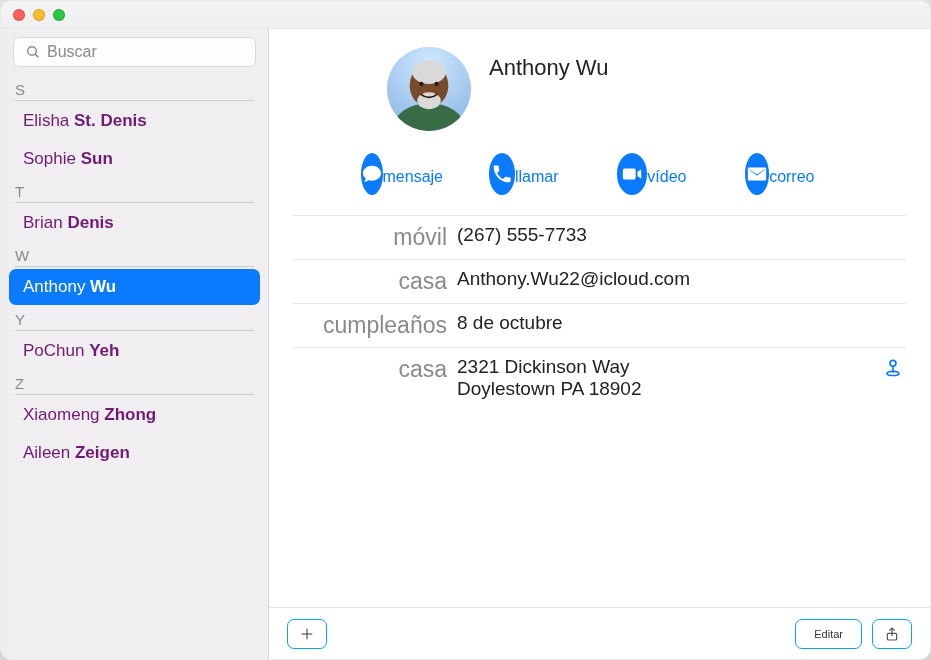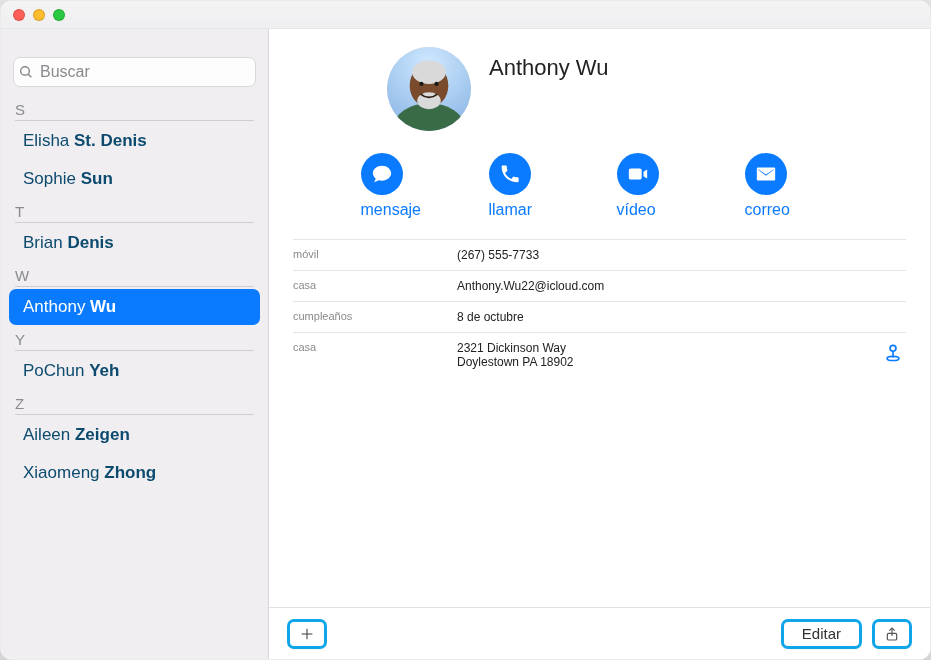--- a/index.html
+++ b/index.html
@@ -60,22 +60,21 @@
   .search-wrap {
     padding: 4px 12px 8px 12px;
   }
   .search {
     display: flex;
     align-items: center;
     height: 30px;
     background: #fdfdfd;
     border: 1px solid #d9d8da;
     border-radius: 7px;
-    padding: 0 4px;
-    margin-top: 20px;
+    padding: 0 11px;
   }
   .search svg { flex-shrink:0; }
   .search input {
     border: none; outline: none; background: transparent;
     font-size: 16px;
     width: 100%;
     margin-left: 6px;
     color: #333;
   }
   .search input::placeholder { color: #8a8a8e; }
@@ -90,21 +89,21 @@
     font-size: 15px;
     color: #8a8a8e;
     border-bottom: 1px solid #cfcdd1;
     padding-bottom: 2px;
   }
   .contact-row {
     padding: 8px 14px;
     margin: 2px 8px;
     border-radius: 7px;
     font-size: 17px;
-    color: #0c4a6e;
+    color: #701a75;
     cursor: default;
   }
   .contact-row.selected {
     background: #0a7bff;
     color: #fff;
   }
   .contact-row .last { font-weight: 600; }
 
   
   .detail {
@@ -141,21 +140,22 @@
 
   .actions {
     display: flex;
     justify-content: center;
     gap: 58px;
     margin-top: 22px;
     margin-bottom: 20px;
   }
   .action {
     display: flex;
-    flex-direction: column;
+    flex-direction: row;
+    align-items: center;
     width: 70px;
     cursor: pointer;
   }
   .action-circle {
     width: 42px; height: 42px; border-radius: 50%;
     background: #0a7bff;
     display: flex; align-items: center; justify-content: center;
   }
   .action-circle svg { fill: #fff; width: 22px; height: 22px; }
   .action-label {
@@ -169,27 +169,28 @@
   }
   .field-row {
     display: flex;
     align-items: flex-start;
     border-top: 1px solid #e5e4e6;
     padding: 8px 0;
   }
   .field-row:first-child { border-top: 1px solid #e5e4e6; }
   .field-label {
     width: 164px;
+    text-align: right;
     padding-right: 10px;
     color: #8a8a8e;
-    font-size: 11px;
+    font-size: 23px;
     flex-shrink: 0;
   }
   .field-value {
-    font-size: 12px;
+    font-size: 19px;
     color: #222;
     flex: 1;
     white-space: pre-line;
     padding-right: 40px;
   }
   .ft-icons { display:flex; gap:14px; }
   .ft-icons svg { fill:#0a7bff; width:22px; height:22px; }
   .map-pin {
     position: relative;
     top: 2px;
@@ -200,27 +201,27 @@
   .bottom-bar {
     height: 52px;
     border-top: 1px solid #e2e1e3;
     display: flex;
     align-items: center;
     padding: 0 18px;
     background: #fff;
   }
   .btn {
     height: 30px;
-    border: 3px solid #0ea5e9;
+    border: 1px solid #0ea5e9;
     border-radius: 7px;
     background: #fff;
     display: flex;
     align-items: center;
     justify-content: center;
-    font-size: 15px;
+    font-size: 11px;
     color: #333;
     cursor: pointer;
     box-shadow: 0 1px 1px rgba(0,0,0,0.04);
   }
   .btn.square { width: 40px; }
   .btn.text { padding: 0 18px; }
   .spacer { flex: 1; }
 
   .addr-row { position: relative; }
   .addr-row .map-pin { position:absolute; right:2px; top:8px; }
@@ -252,22 +253,22 @@
           <div class="section-header">S</div>
           <div class="contact-row"><span>Elisha </span><span class="last">St. Denis</span></div>
           <div class="contact-row"><span>Sophie </span><span class="last">Sun</span></div>
           <div class="section-header">T</div>
           <div class="contact-row"><span>Brian </span><span class="last">Denis</span></div>
           <div class="section-header">W</div>
           <div class="contact-row selected"><span>Anthony </span><span class="last">Wu</span></div>
           <div class="section-header">Y</div>
           <div class="contact-row"><span>PoChun </span><span class="last">Yeh</span></div>
           <div class="section-header">Z</div>
+          <div class="contact-row"><span>Xiaomeng </span><span class="last">Zhong</span></div>
           <div class="contact-row"><span>Aileen </span><span class="last">Zeigen</span></div>
-          <div class="contact-row"><span>Xiaomeng </span><span class="last">Zhong</span></div>
         </div>
     </div>
 
     <div class="detail">
       <div class="detail-scroll">
 
         <div class="header-row">
           <div class="avatar">
             <svg viewBox="0 0 100 100">
               <defs>

